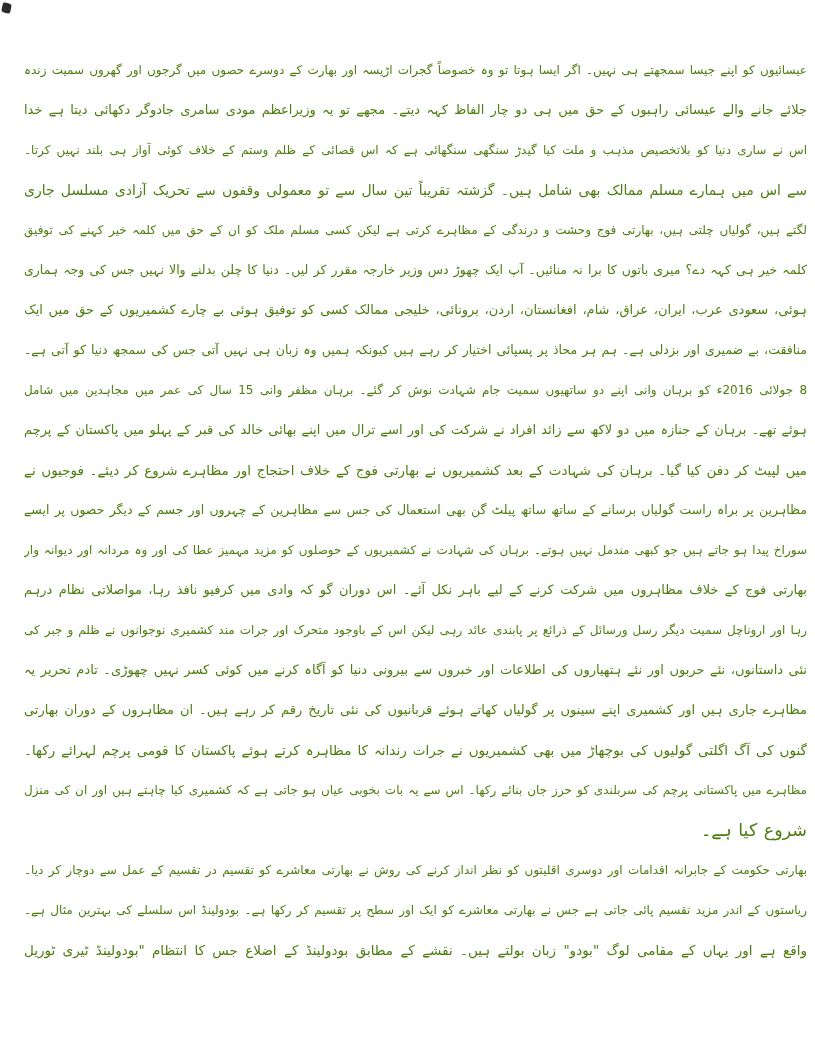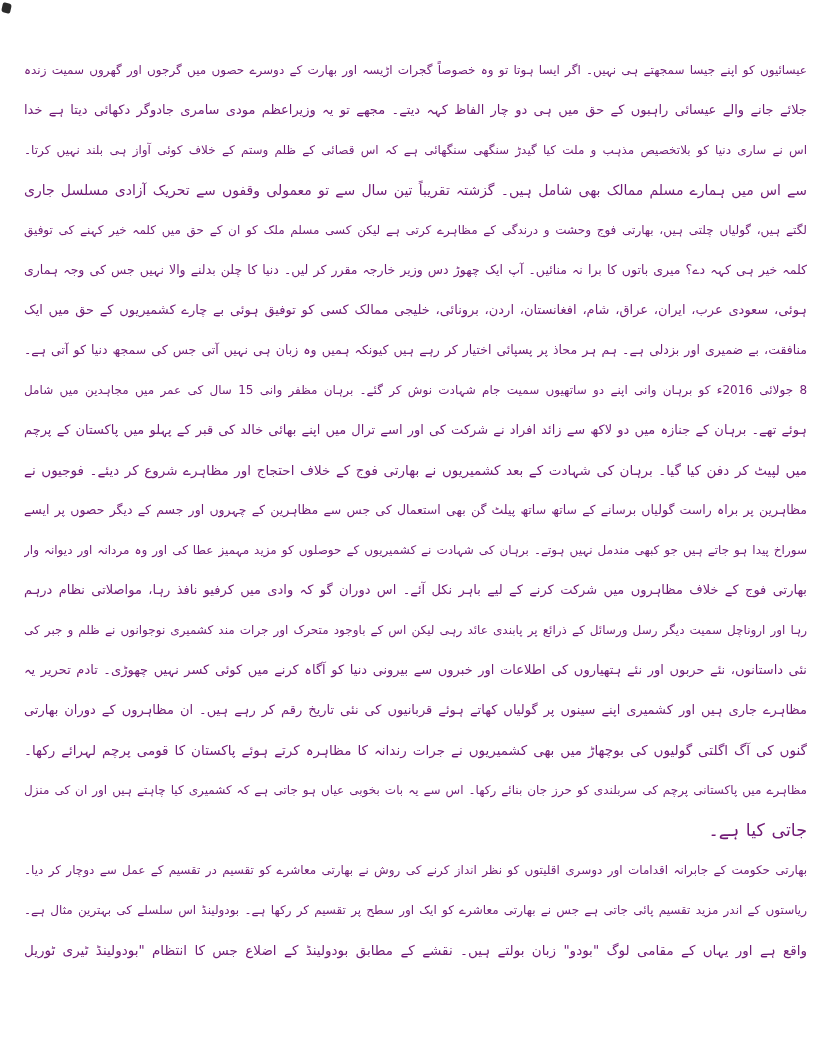--- a/index.html
+++ b/index.html
@@ -25,21 +25,21 @@
     background: #2b2b2b;
     border-radius: 2px 3px 2px 3px;
     transform: rotate(12deg);
   }
   .text-block {
     position: absolute;
     top: 50px;
     right: 8px;
     left: 24px;
     direction: rtl;
-    color: #701a75;
+    color: #4d7c0f;
   }
   .line {
     height: 40px;
     line-height: 40px;
     font-size: 17.5px;
     overflow: hidden;
     text-align: justify;
     text-align-last: justify;
     word-spacing: 1px;
   }
@@ -66,18 +66,18 @@
     <div class="line" style="font-size: 13px;">ہوئے تھے۔ برہان کے جنازہ میں دو لاکھ سے زائد افراد نے شرکت کی اور اسے ترال میں اپنے بھائی خالد کی قبر کے پہلو میں پاکستان کے پرچم</div>
     <div class="line" style="font-size: 13.5px;">میں لپیٹ کر دفن کیا گیا۔ برہان کی شہادت کے بعد کشمیریوں نے بھارتی فوج کے خلاف احتجاج اور مظاہرے شروع کر دیئے۔ فوجیوں نے</div>
     <div class="line" style="font-size: 12.5px;">مظاہرین پر براہ راست گولیاں برسانے کے ساتھ ساتھ پیلٹ گن بھی استعمال کی جس سے مظاہرین کے چہروں اور جسم کے دیگر حصوں پر ایسے</div>
     <div class="line" style="font-size: 12px;">سوراخ پیدا ہو جاتے ہیں جو کبھی مندمل نہیں ہوتے۔ برہان کی شہادت نے کشمیریوں کے حوصلوں کو مزید مہمیز عطا کی اور وہ مردانہ اور دیوانہ وار</div>
     <div class="line" style="font-size: 13px;">بھارتی فوج کے خلاف مظاہروں میں شرکت کرنے کے لیے باہر نکل آئے۔ اس دوران گو کہ وادی میں کرفیو نافذ رہا، مواصلاتی نظام درہم برہم</div>
     <div class="line" style="font-size: 12px;">رہا اور اروناچل سمیت دیگر رسل ورسائل کے ذرائع پر پابندی عائد رہی لیکن اس کے باوجود متحرک اور جرات مند کشمیری نوجوانوں نے ظلم و جبر کی</div>
     <div class="line" style="font-size: 13px;">نئی داستانوں، نئے حربوں اور نئے ہتھیاروں کی اطلاعات اور خبروں سے بیرونی دنیا کو آگاہ کرنے میں کوئی کسر نہیں چھوڑی۔ تادم تحریر یہ</div>
     <div class="line" style="font-size: 13px;">مظاہرے جاری ہیں اور کشمیری اپنے سینوں پر گولیاں کھاتے ہوئے قربانیوں کی نئی تاریخ رقم کر رہے ہیں۔ ان مظاہروں کے دوران بھارتی</div>
     <div class="line" style="font-size: 13.5px;">گنوں کی آگ اگلتی گولیوں کی بوچھاڑ میں بھی کشمیریوں نے جرات رندانہ کا مظاہرہ کرتے ہوئے پاکستان کا قومی پرچم لہرائے رکھا۔ ہر</div>
     <div class="line" style="font-size: 12px;">مظاہرے میں پاکستانی پرچم کی سربلندی کو حرز جان بنائے رکھا۔ اس سے یہ بات بخوبی عیاں ہو جاتی ہے کہ کشمیری کیا چاہتے ہیں اور ان کی منزل</div>
-    <div class="line line-short">جاتی کیا ہے۔</div>
+    <div class="line line-short">شروع کیا ہے۔</div>
     <div class="line" style="font-size: 12px;">بھارتی حکومت کے جابرانہ اقدامات اور دوسری اقلیتوں کو نظر انداز کرنے کی روش نے بھارتی معاشرے کو تقسیم در تقسیم کے عمل سے دوچار کر دیا۔</div>
     <div class="line" style="font-size: 12px;">ریاستوں کے اندر مزید تقسیم پائی جاتی ہے جس نے بھارتی معاشرے کو ایک اور سطح پر تقسیم کر رکھا ہے۔ بودولینڈ اس سلسلے کی بہترین مثال ہے۔</div>
     <div class="line" style="font-size: 13.5px;">واقع ہے اور یہاں کے مقامی لوگ "بودو" زبان بولتے ہیں۔ نقشے کے مطابق بودولینڈ کے اضلاع جس کا انتظام "بودولینڈ ٹیری ٹوریل کونسل"</div>
   </div>
 </div>
 
 </body></html>

